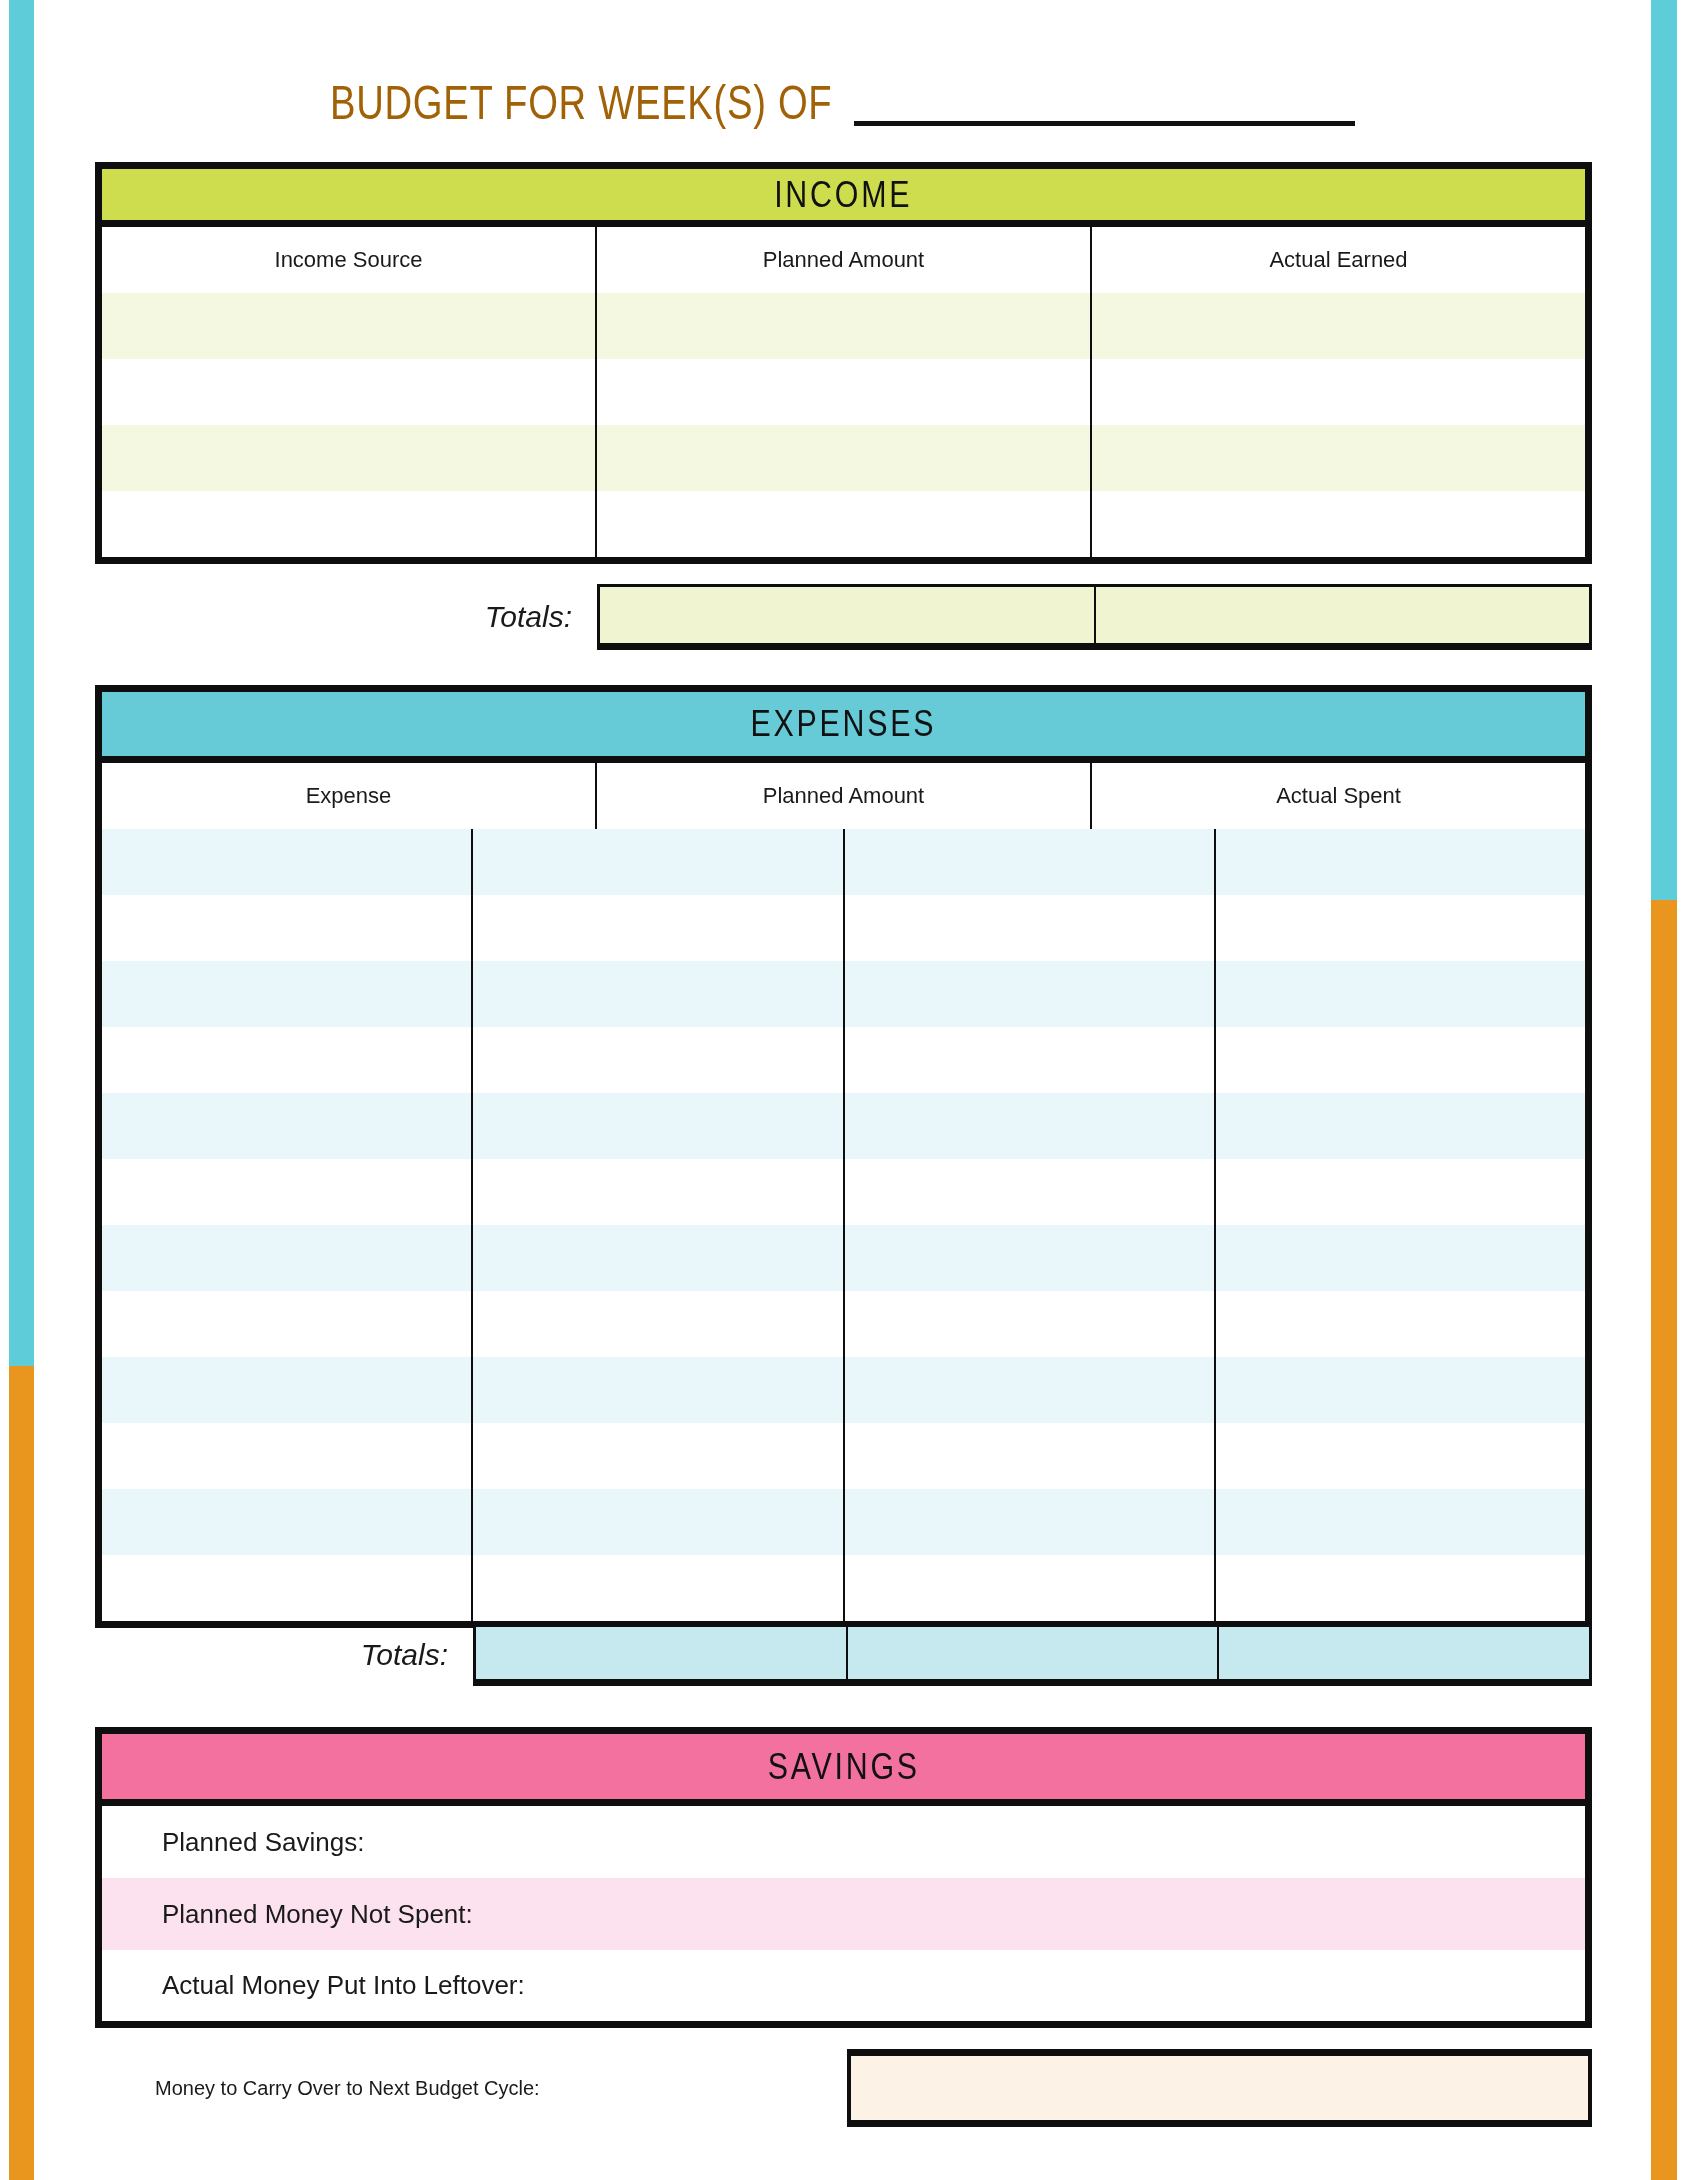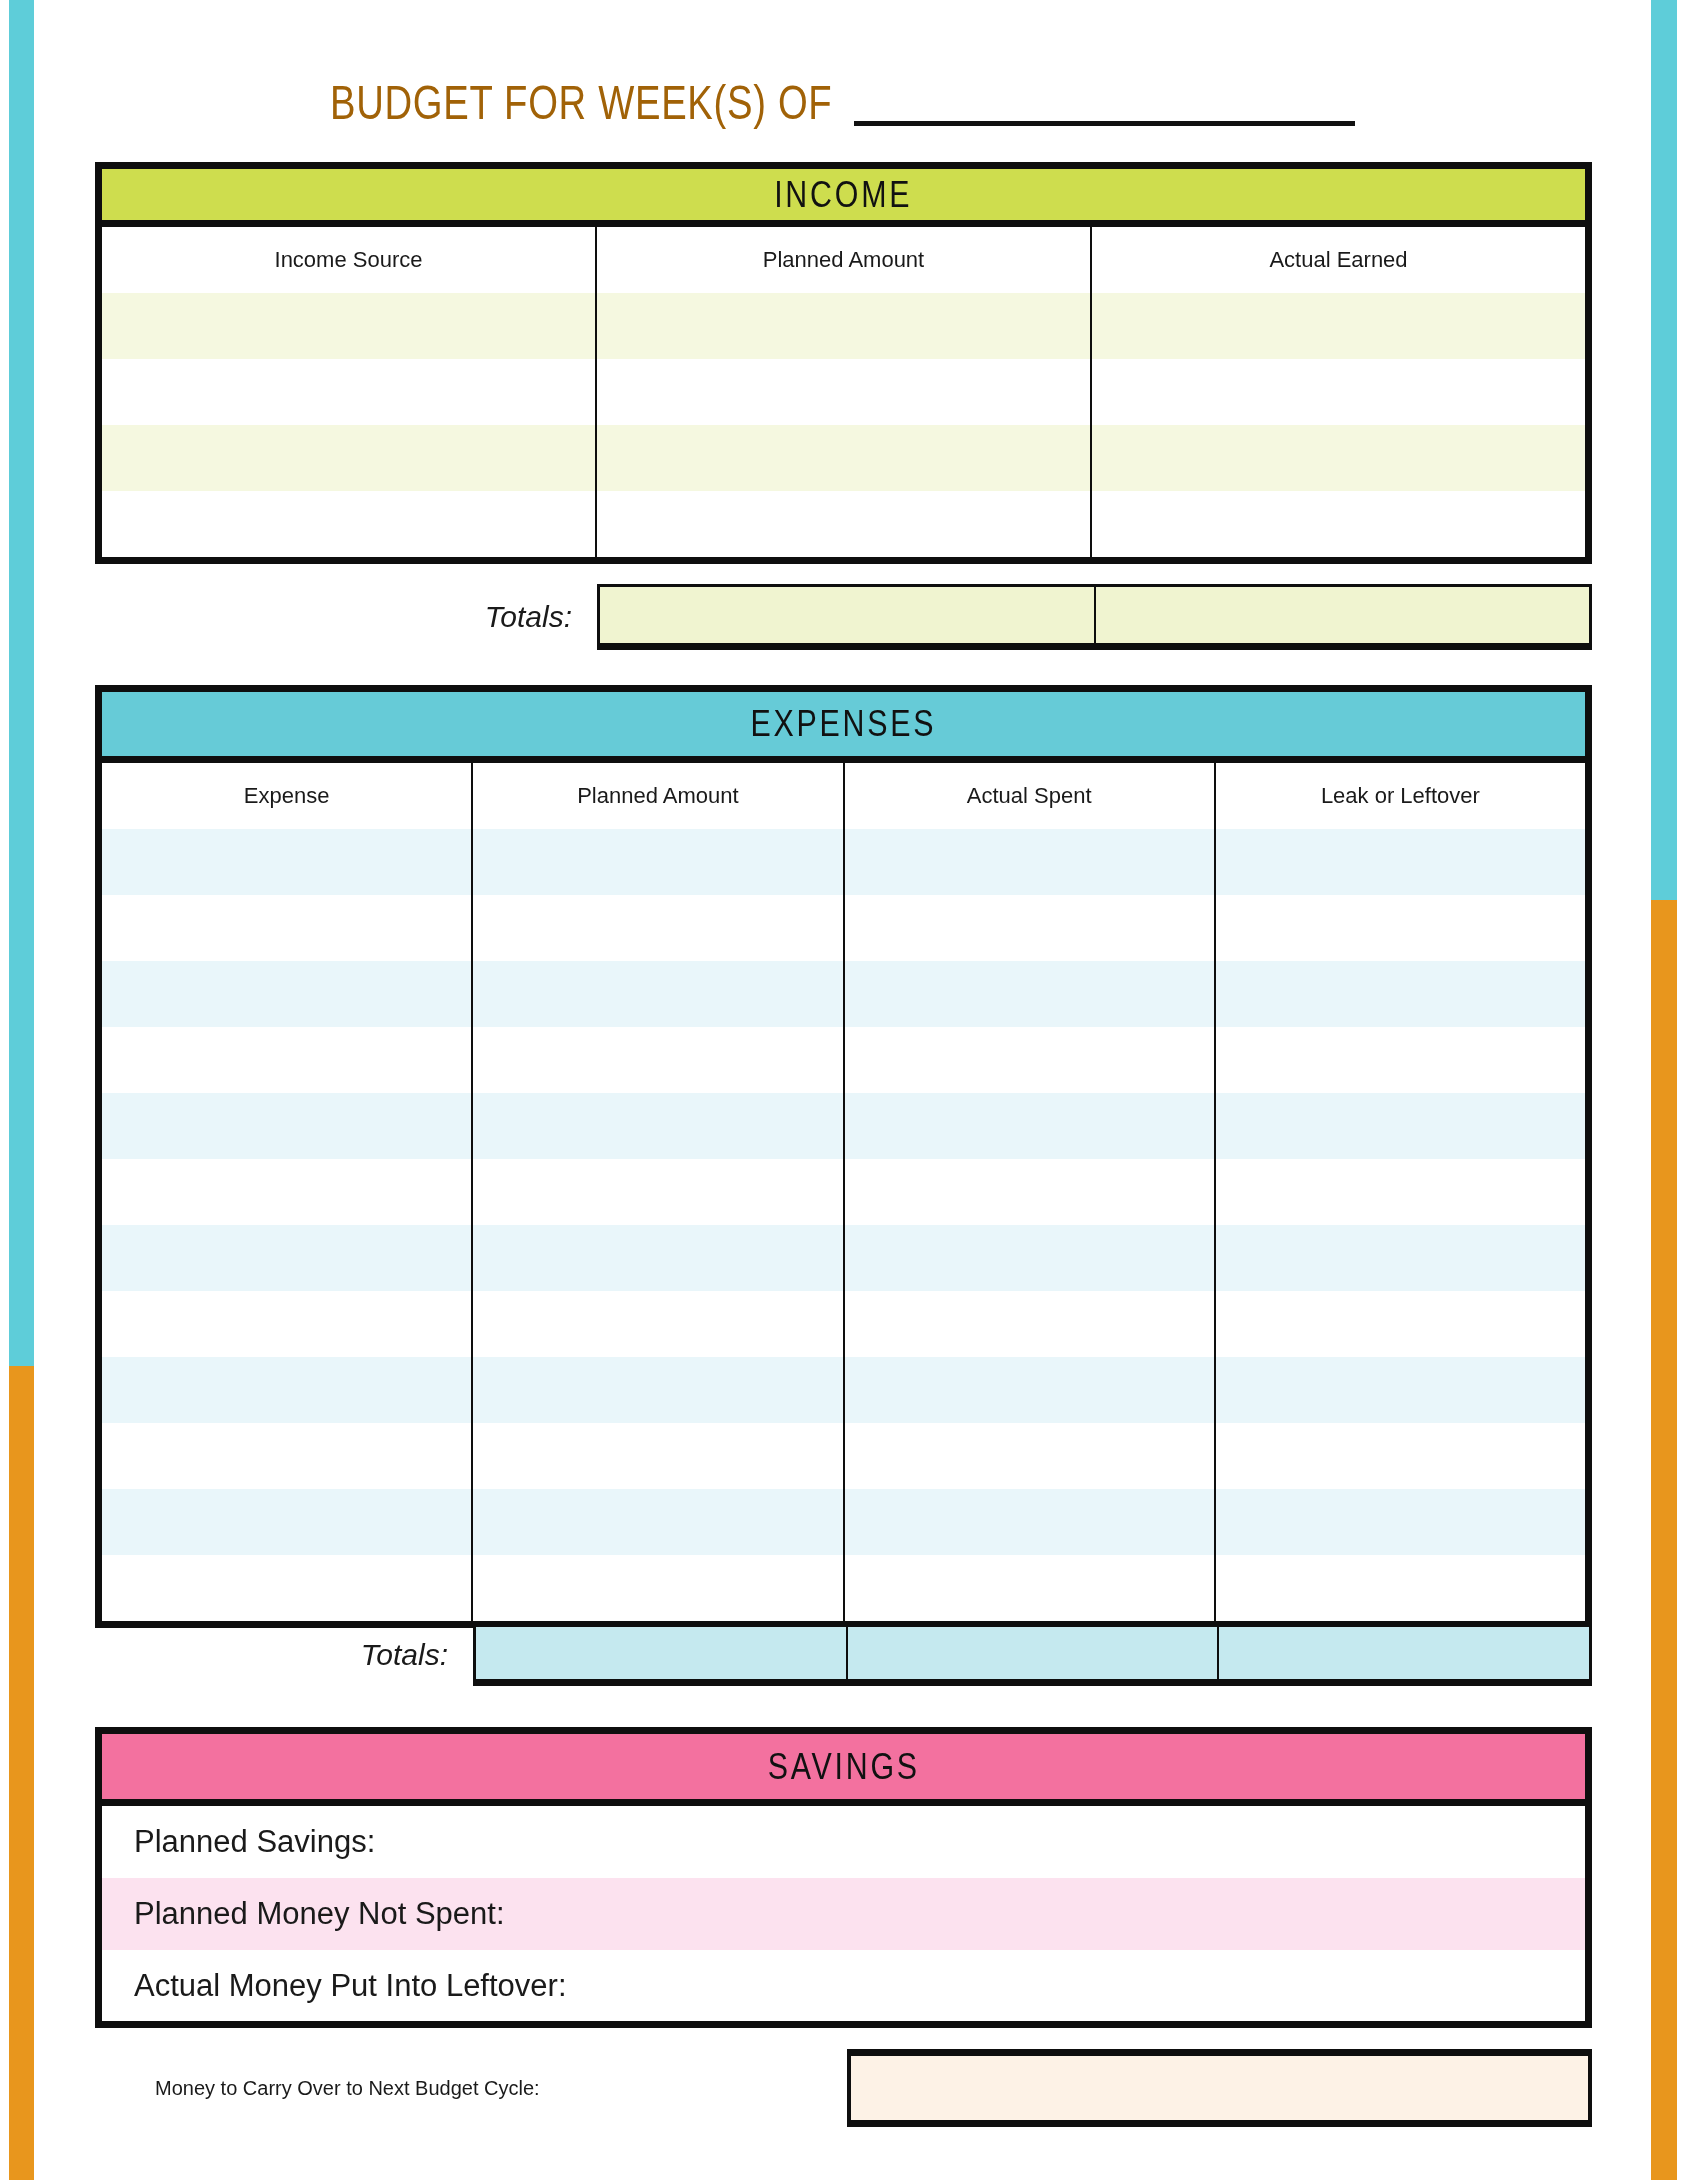--- a/index.html
+++ b/index.html
@@ -49,21 +49,21 @@
   .totals-label{display:flex;align-items:center;justify-content:flex-end;padding-right:25px;font-size:30px;box-sizing:border-box;font-style:italic;}
   .totals-income .totals-label{width:502px;}
   .totals-expenses .totals-label{width:378px;}
   .totals-cells{flex:1 1 0;display:flex;border:3.4px solid var(--border-black);border-bottom-width:7.7px;box-sizing:border-box;}
   .totals-income .totals-cells .tcell{background:var(--income-totals-bg);}
   .totals-expenses .totals-cells .tcell{background:var(--expenses-totals-bg);}
 
   
   .savings-table{top:1727px;}
   .savings-table .band{height:72px;background:var(--savings-header-bg);}
-  .savings-row{display:flex;align-items:center;height:72px;padding-left:32px;font-size:31px;box-sizing:border-box;}
+  .savings-row{display:flex;align-items:center;height:72px;padding-left:60px;font-size:26px;box-sizing:border-box;}
   .savings-row.last{height:71px;}
   .savings-row.stripe{background:var(--savings-stripe);}
 
   
   .carryover{position:absolute;left:95px;top:2049px;width:1497px;height:78px;display:flex;align-items:center;}
   .carryover-label{margin-left:60px;font-size:20px;}
   .carryover-box{margin-left:auto;width:745px;height:78px;box-sizing:border-box;
     background:var(--carry-over-box-bg);
     border:4.3px solid var(--border-black);border-top-width:7.7px;border-bottom-width:7.7px;}
 </style>
@@ -123,21 +123,20 @@
   </div>
 
   <div class="btable expenses-table">
     <div class="band">
       <span class="band-text condensed">EXPENSES</span>
     </div>
     <div class="trow colhead">
       <div class="tcell">Expense</div>
       <div class="tcell">Planned Amount</div>
       <div class="tcell">Actual Spent</div>
-      <div class="tcell">Leak or Leftover</div>
     </div>
     <div class="expenses-body">
         <div class="trow stripe">
           <div class="tcell"></div>
           <div class="tcell"></div>
           <div class="tcell"></div>
           <div class="tcell"></div>
         </div>
         <div class="trow">
           <div class="tcell"></div>

